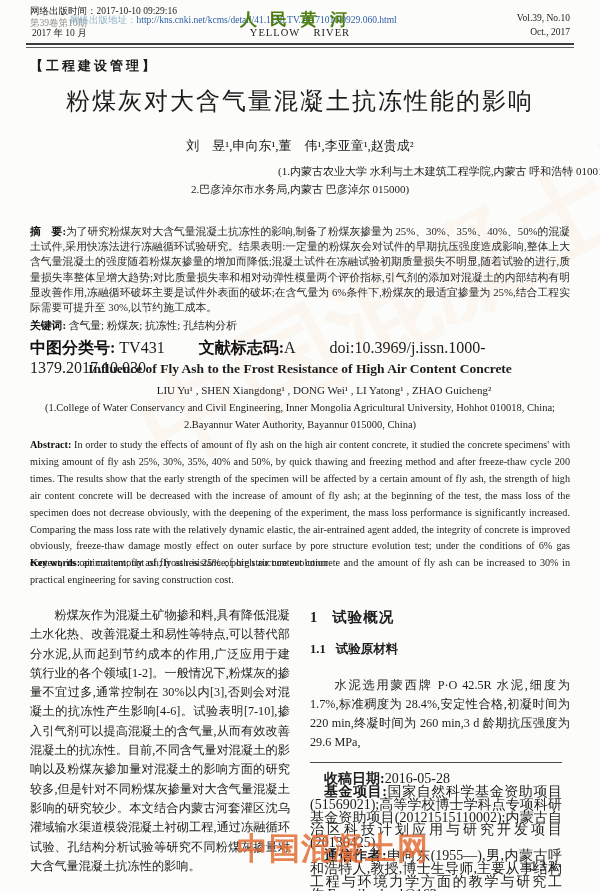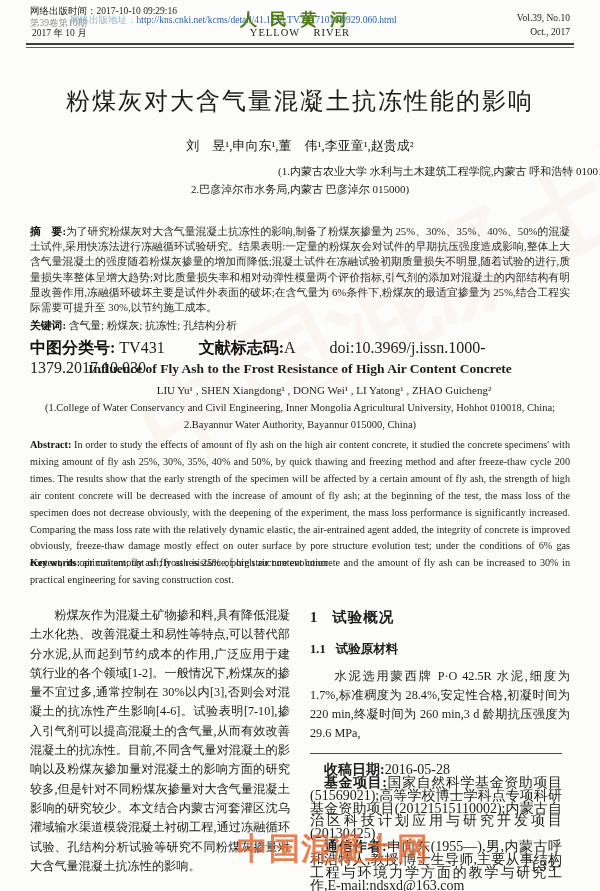--- a/index.html
+++ b/index.html
@@ -49,21 +49,21 @@
   .abstract-en { top:437px; left:30px; width:540px; font-size:10.2px; line-height:16.9px;
                  text-align:justify; }
   .kw-en       { top:557px; left:30px; width:540px; font-size:10.2px; }
 
   
   .columns { top:606px; left:30px; width:540px; display:flex; gap:20px; }
   .col { width:260px; font-size:12.2px; line-height:19.3px; text-align:justify; }
   .col p.body-p { margin:0; text-indent:2em; }
   .h1 { font-size:14.5px; font-weight:700; margin:2px 0 13px 0; letter-spacing:1px; }
   .h1 .num { margin-right:14px; }
-  .h2 { font-size:12.5px; font-weight:700; margin:0 0 7px 0; }
+  .h2 { font-size:12.5px; font-weight:700; margin:0 0 16px 0; }
   .h2 .num { margin-right:10px; }
 
   .footnote { margin-top:9px; border-top:1px solid #4a4a4a; width:252px; padding-top:10px;
               font-size:14px; line-height:12.9px; text-align:justify; }
   .footnote p { margin:0; text-indent:1em; }
   .footnote .lbl { font-weight:700; }
 
   .page-number { top:859px; right:36px; font-size:14px; letter-spacing:2px; color:#222; }
 
   
@@ -87,20 +87,21 @@
   <div class="abs hdr-urlline">
     <span class="lbl">网络出版地址：</span><span class="url">http://kns.cnki.net/kcms/detail/41.1128.TV.20171010.0929.060.html</span>
   </div>
   <div class="abs hdr-datecn">2017 年 10 月</div>
   <div class="abs hdr-jcn">人民黄河</div>
   <div class="abs hdr-jen">YELLOW RIVER</div>
   <div class="abs hdr-volen">Vol.39, No.10</div>
   <div class="abs hdr-dateen">Oct., 2017</div>
   <div class="abs hdr-rule"></div>
 
+  <div class="abs section-tag">【工程建设管理】</div>
   <div class="abs title-cn">粉煤灰对大含气量混凝土抗冻性能的影响</div>
   <div class="abs authors-cn">刘　昱¹,申向东¹,董　伟¹,李亚童¹,赵贵成²</div>
   <div class="abs affil-cn-1">(1.内蒙古农业大学 水利与土木建筑工程学院,内蒙古 呼和浩特 010018;</div>
   <div class="abs affil-cn-2">2.巴彦淖尔市水务局,内蒙古 巴彦淖尔 015000)</div>
 
   <div class="abs abstract-cn">
     <span class="lbl">摘　要:</span><span>为了研究粉煤灰对大含气量混凝土抗冻性的影响,制备了粉煤灰掺量为 25%、30%、35%、40%、50%的混凝土试件,采用快冻法进行冻融循环试验研究。结果表明:一定量的粉煤灰会对试件的早期抗压强度造成影响,整体上大含气量混凝土的强度随着粉煤灰掺量的增加而降低;混凝土试件在冻融试验初期质量损失不明显,随着试验的进行,质量损失率整体呈增大趋势;对比质量损失率和相对动弹性模量两个评价指标,引气剂的添加对混凝土的内部结构有明显改善作用,冻融循环破坏主要是试件外表面的破坏;在含气量为 6%条件下,粉煤灰的最适宜掺量为 25%,结合工程实际需要可提升至 30%,以节约施工成本。</span>
   </div>
   <div class="abs kw-cn">
     <span class="lbl">关键词:</span> <span>含气量; 粉煤灰; 抗冻性; 孔结构分析</span>

